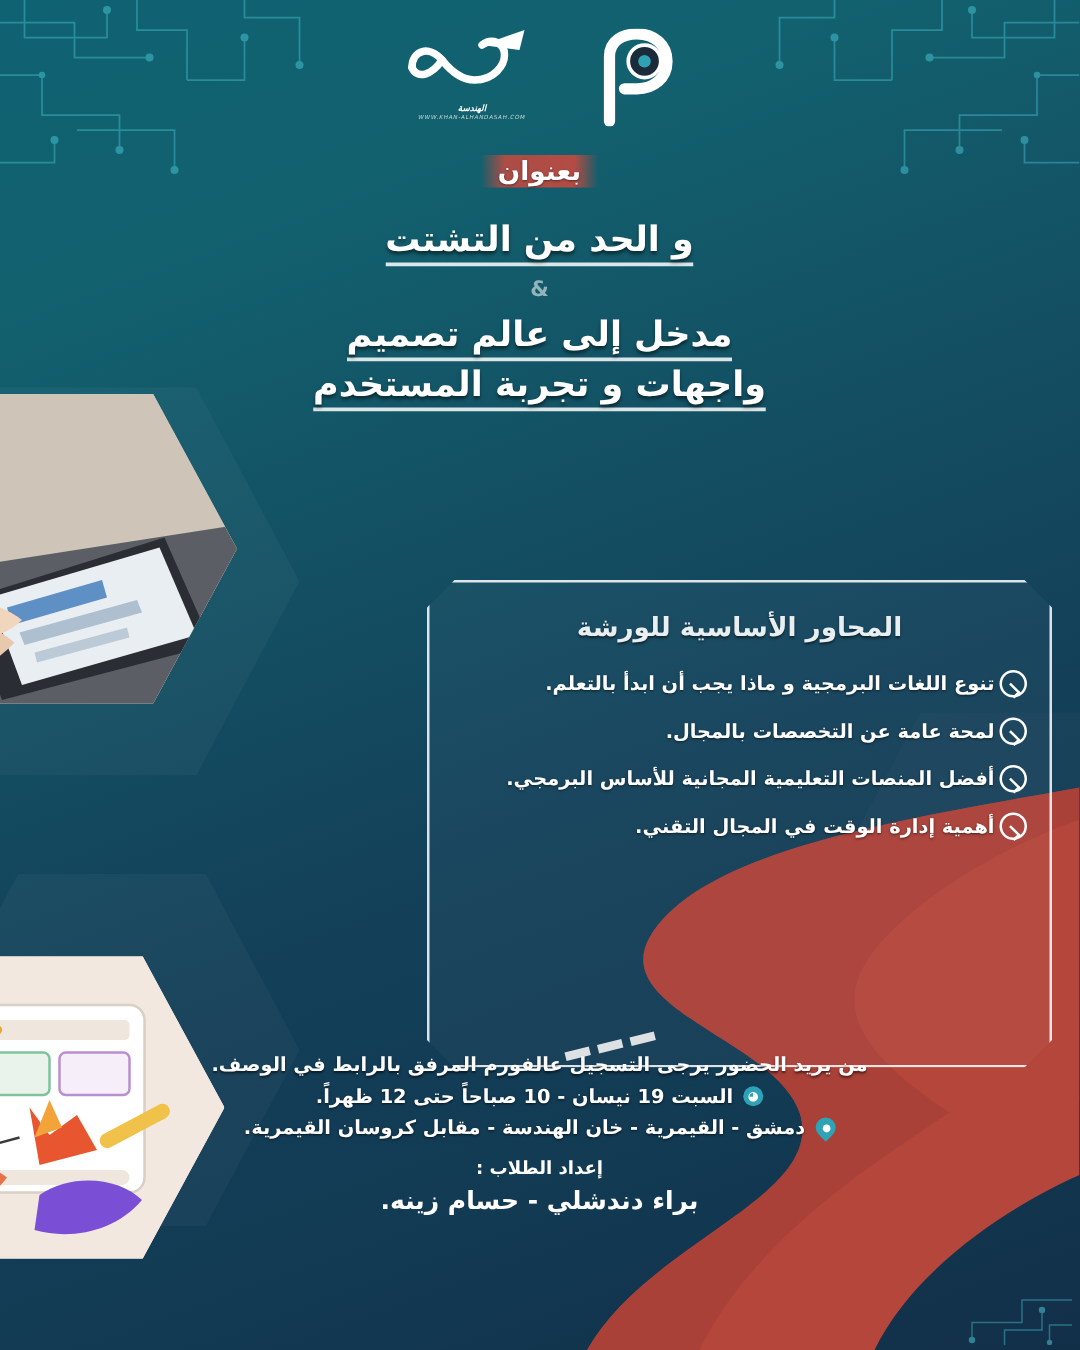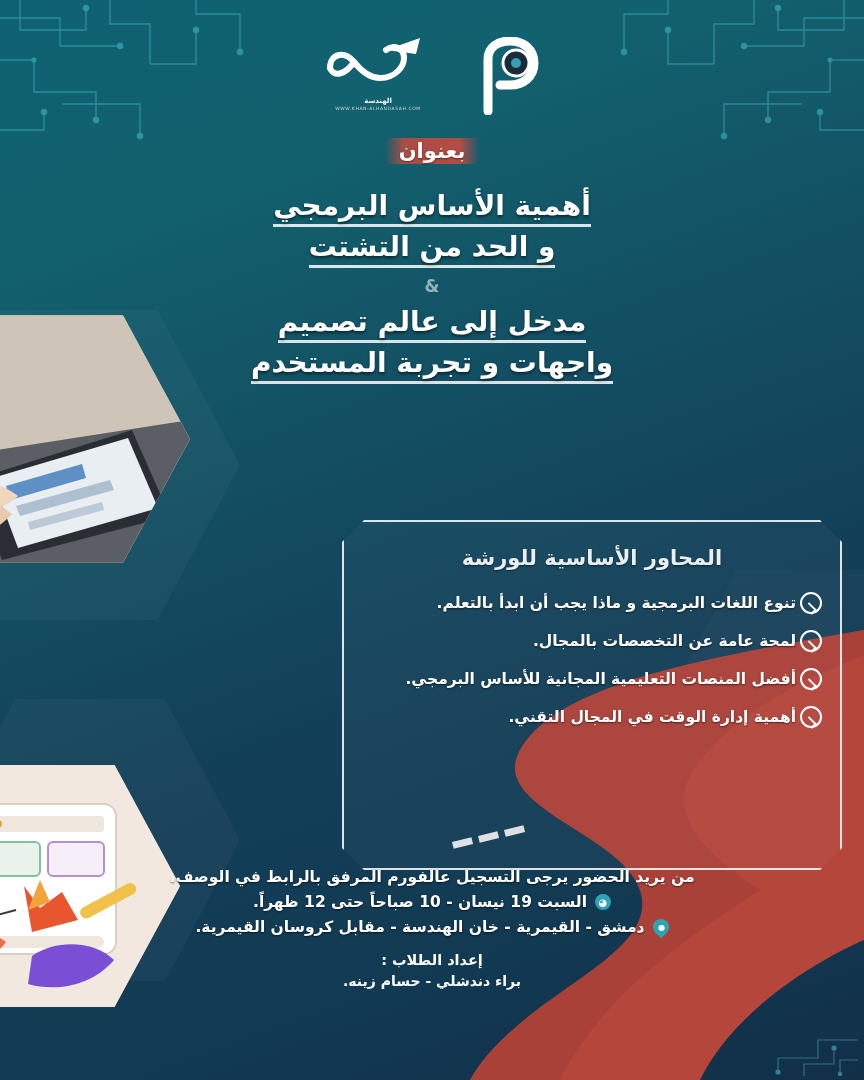--- a/index.html
+++ b/index.html
@@ -34,21 +34,22 @@
   .hex3 { right: -120px; top: 560px; width: 330px; height: 330px; background: rgba(255,255,255,0.025);}
 
   
   .road { position: absolute; left: 0; top: 560px; width: 864px; height: 520px; }
 
   
   .logos {
     position: relative; z-index: 5;
     display: flex; justify-content: center; align-items: center;
     gap: 34px;
-    padding-top: 34px;
+    padding-top: 20px;
+    font-style: italic;
   }
   .logo-p { width: 74px; height: 78px; }
   .logo-inf { width: 124px; height: 84px; text-align: center; }
   .logo-inf .inf-caption {
     font-size: 7px; letter-spacing: .5px; color: #ffffff; margin-top: 1px; font-weight: bold;
   }
   .logo-inf .inf-sub { font-size: 4.5px; color: #cfd8dc; letter-spacing: .6px; margin-top: 1px;}
 
   
   .titles { position: relative; z-index: 5; text-align: center; margin-top: 12px; }
@@ -83,21 +84,21 @@
   .photo-ui {
     position: absolute; left: -72px; top: 760px; width: 252px; height: 252px;
     z-index: 4;
     clip-path: polygon(26% 2%, 74% 2%, 100% 50%, 74% 98%, 26% 98%, 0% 50%);
     background: #efe7df;
     overflow: hidden;
   }
 
   
   .panel {
-    position: absolute; right: 22px; top: 520px; width: 500px; height: 350px;
+    position: absolute; right: 22px; top: 464px; width: 500px; height: 390px;
     z-index: 6;
   }
   .panel-frame {
     position: absolute; inset: 0;
     border: 2px solid rgba(255,255,255,.85);
     clip-path: polygon(
       22px 0, calc(100% - 22px) 0, 100% 22px,
       100% calc(100% - 22px), calc(100% - 22px) 100%,
       22px 100%, 0 calc(100% - 22px), 0 22px);
     background: rgba(255,255,255,0.03);
@@ -122,41 +123,41 @@
     width: 5px; height: 9px; border-right: 2px solid #fff; border-bottom: 2px solid #fff;
     transform: rotate(-45deg) ;
   }
   .topic .ttext {
     color: #ffffff; font-size: 15.5px; font-weight: bold;
     text-shadow: 0 1px 2px rgba(0,0,0,.55);
   }
 
   
   .footer {
-    position: absolute; right: 0; left: 0; top: 868px; z-index: 7;
+    position: absolute; right: 0; left: 0; top: 843px; z-index: 7;
     text-align: center; color: #ffffff;
   }
   .f-line {
     font-size: 15.5px; font-weight: bold; margin-bottom: 7px;
     text-shadow: 0 1px 2px rgba(0,0,0,.6);
   }
   .f-row {
     display: flex; align-items: center; justify-content: center; gap: 8px;
     margin-bottom: 7px; direction: rtl;
   }
   .f-ico {
     width: 16px; height: 16px; border-radius: 50%;
     background: #2ea3b5; display: inline-flex; align-items: center; justify-content: center;
     color: #fff; font-size: 10px; flex: 0 0 auto;
   }
   .f-ico.pin { border-radius: 50% 50% 50% 0; transform: rotate(-45deg); }
   .f-ico.pin span { transform: rotate(45deg); font-size: 8px; }
   .credits { margin-top: 16px; }
   .credits .c-title { font-size: 14.5px; font-weight: bold; margin-bottom: 5px; }
-  .credits .c-names { font-size: 14px; font-weight: bold; }
+  .credits .c-names { font-size: 20px; font-weight: bold; }
 
   .corner-circuit {
     position: absolute; right: 6px; bottom: 4px; width: 110px; height: 46px; opacity: .5;
   }
 </style>
 </head>
 <body>
 
 <div id="poster">
 
@@ -233,21 +234,20 @@
         <path d="M70 16 L104 4 L100 20 Z" fill="#ffffff"></path>
       </svg>
       <div class="inf-caption">الهندسة</div>
       <div class="inf-sub">WWW.KHAN-ALHANDASAH.COM</div>
     </div>
   </div>
 
   <div class="titles">
     <div><span class="t-line2">بعنوان</span></div>
     <div class="t-main">
-      <div><span class="u">أهمية الأساس البرمجي</span></div>
       <div><span class="u">و الحد من التشتت</span></div>
     </div>
     <div class="amp">&amp;</div>
     <div class="t-main" style="margin-top:2px">
       <div><span class="u">مدخل إلى عالم تصميم</span></div>
       <div><span class="u">واجهات و تجربة المستخدم</span></div>
     </div>
   </div>
 
   <div class="photo-laptop">

